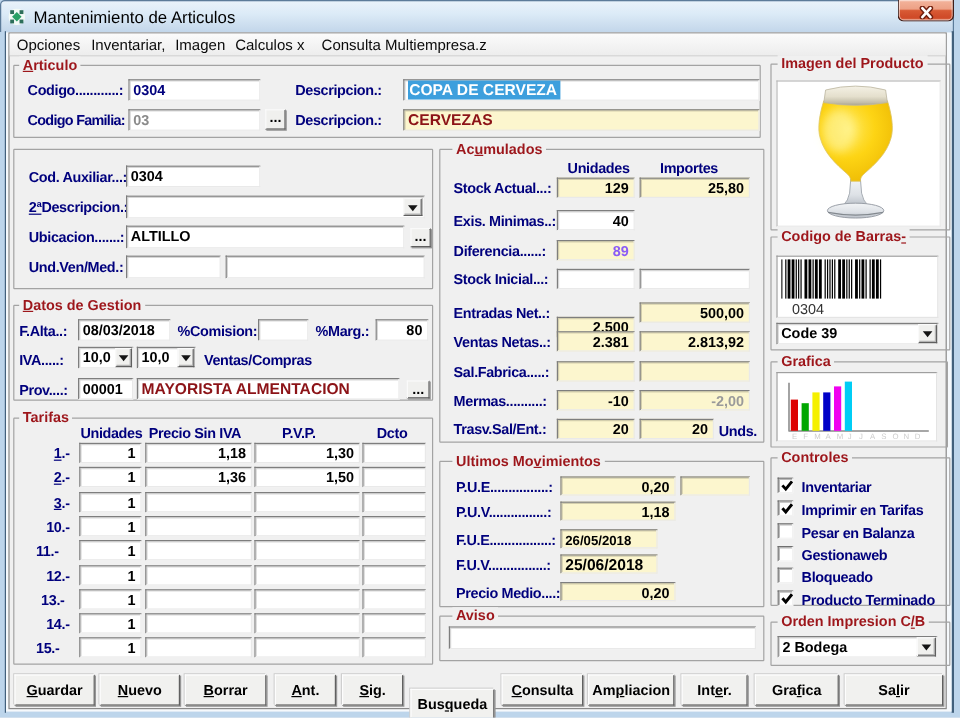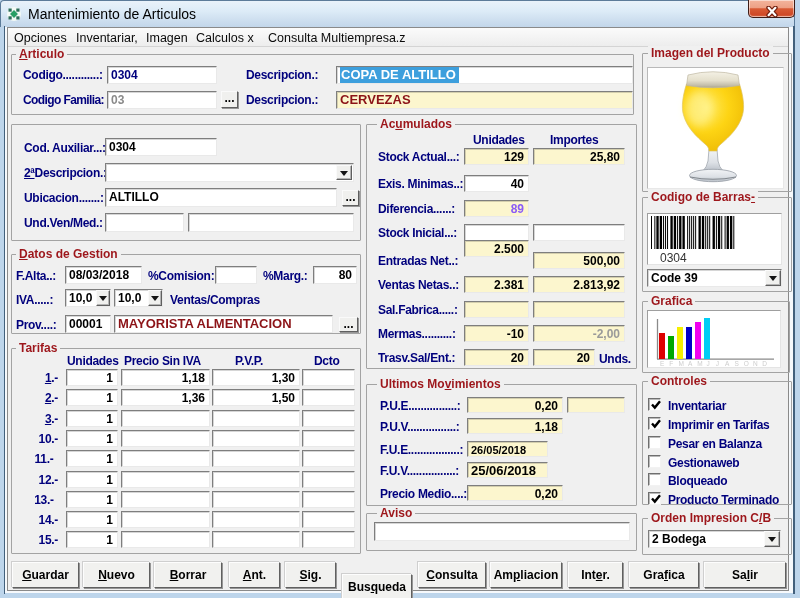--- a/index.html
+++ b/index.html
@@ -104,21 +104,21 @@
   </div>
 <div class="gb" style="left:642px;top:518px;width:150px;height:37px">
     <div class="gt" style="left:5px">Orden Impresion C<u>/</u>B</div>
   </div>
 <div class="lbl" style="left:23px;top:68px">Codigo............:</div>
 <div class="in " style="left:107px;top:66px;width:110px;height:18px"><span style="color:#00007d">0304</span></div>
 <div class="lbl" style="left:23px;top:93px;letter-spacing:-0.6px">Codigo Familia:</div>
 <div class="in " style="left:107px;top:91px;width:110px;height:18px"><span style="color:#8a8a8a;font-weight:bold">03</span></div>
 <div class="dots" style="left:221px;top:91px;width:17px;height:17px">...</div>
 <div class="lbl" style="left:246px;top:68px">Descripcion.:</div>
-<div class="in " style="left:336px;top:66px;width:297px;height:18px"><span style="background:#3d9fdd;color:#fff;font-size:13px;padding:1px 3px 2px 1px">COPA DE ALTILLO</span></div>
+<div class="in " style="left:336px;top:66px;width:297px;height:18px"><span style="background:#3d9fdd;color:#fff;font-size:13px;padding:1px 3px 2px 1px">COPA DE CERVEZA</span></div>
 <div class="lbl" style="left:246px;top:93px">Descripcion.:</div>
 <div class="in y" style="left:336px;top:91px;width:297px;height:18px"><span style="color:#8c1317;font-size:13px">CERVEZAS</span></div>
 <div class="lbl" style="left:24px;top:141px">Cod. Auxiliar...:</div>
 <div class="in " style="left:105px;top:138px;width:112px;height:18px">0304</div>
 <div class="lbl" style="left:24px;top:166px"><u>2ª</u>Descripcion.:</div>
 <div class="in " style="left:105px;top:163px;width:249px;height:19px"></div>
 <div class="da" style="left:336px;top:165px;width:16px;height:15px"></div>
 <div class="lbl" style="left:24px;top:191px">Ubicacion.......:</div>
 <div class="in " style="left:105px;top:188px;width:232px;height:19px">ALTILLO</div>
 <div class="dots" style="left:342px;top:190px;width:17px;height:16px">...</div>
@@ -158,59 +158,59 @@
 <div class="lbl" style="left:30px;top:411.6px;width:28px;text-align:right"><u>3</u>.-</div>
 <div class="in r" style="left:66px;top:409.6px;width:52px;height:17px">1</div>
 <div class="in r" style="left:121px;top:409.6px;width:89px;height:17px"></div>
 <div class="in r" style="left:212px;top:409.6px;width:88px;height:17px"></div>
 <div class="in " style="left:302px;top:409.6px;width:53px;height:17px"></div>
 <div class="lbl" style="left:30px;top:431.9px;width:28px;text-align:right">10.-</div>
 <div class="in r" style="left:66px;top:429.9px;width:52px;height:17px">1</div>
 <div class="in r" style="left:121px;top:429.9px;width:89px;height:17px"></div>
 <div class="in r" style="left:212px;top:429.9px;width:88px;height:17px"></div>
 <div class="in " style="left:302px;top:429.9px;width:53px;height:17px"></div>
-<div class="lbl" style="left:30px;top:452.2px;width:28px;text-align:center">11.-</div>
+<div class="lbl" style="left:30px;top:452.2px;width:28px;text-align:left">11.-</div>
 <div class="in r" style="left:66px;top:450.2px;width:52px;height:17px">1</div>
 <div class="in r" style="left:121px;top:450.2px;width:89px;height:17px"></div>
 <div class="in r" style="left:212px;top:450.2px;width:88px;height:17px"></div>
 <div class="in " style="left:302px;top:450.2px;width:53px;height:17px"></div>
 <div class="lbl" style="left:30px;top:472.5px;width:28px;text-align:right">12.-</div>
 <div class="in r" style="left:66px;top:470.5px;width:52px;height:17px">1</div>
 <div class="in r" style="left:121px;top:470.5px;width:89px;height:17px"></div>
 <div class="in r" style="left:212px;top:470.5px;width:88px;height:17px"></div>
 <div class="in " style="left:302px;top:470.5px;width:53px;height:17px"></div>
 <div class="lbl" style="left:30px;top:492.8px;width:28px;text-align:center">13.-</div>
 <div class="in r" style="left:66px;top:490.8px;width:52px;height:17px">1</div>
 <div class="in r" style="left:121px;top:490.8px;width:89px;height:17px"></div>
 <div class="in r" style="left:212px;top:490.8px;width:88px;height:17px"></div>
 <div class="in " style="left:302px;top:490.8px;width:53px;height:17px"></div>
 <div class="lbl" style="left:30px;top:513.1px;width:28px;text-align:right">14.-</div>
 <div class="in r" style="left:66px;top:511.1px;width:52px;height:17px">1</div>
 <div class="in r" style="left:121px;top:511.1px;width:89px;height:17px"></div>
 <div class="in r" style="left:212px;top:511.1px;width:88px;height:17px"></div>
 <div class="in " style="left:302px;top:511.1px;width:53px;height:17px"></div>
-<div class="lbl" style="left:30px;top:533.4px;width:28px;text-align:right">15.-</div>
+<div class="lbl" style="left:30px;top:533.4px;width:28px;text-align:left">15.-</div>
 <div class="in r" style="left:66px;top:531.4px;width:52px;height:17px">1</div>
 <div class="in r" style="left:121px;top:531.4px;width:89px;height:17px"></div>
 <div class="in r" style="left:212px;top:531.4px;width:88px;height:17px"></div>
 <div class="in " style="left:302px;top:531.4px;width:53px;height:17px"></div>
 <div class="lbl" style="left:473px;top:133px">Unidades</div>
 <div class="lbl" style="left:550px;top:133px">Importes</div>
 <div class="lbl" style="left:378px;top:150px">Stock Actual...:</div>
 <div class="in y r" style="left:464px;top:148px;width:65px;height:17px">129</div>
 <div class="in y r" style="left:533px;top:148px;width:92px;height:17px">25,80</div>
 <div class="lbl" style="left:378px;top:177px">Exis. Minimas..:</div>
 <div class="in  r" style="left:464px;top:175px;width:65px;height:17px">40</div>
 <div class="lbl" style="left:378px;top:202px">Diferencia......:</div>
 <div class="in y r" style="left:464px;top:200px;width:65px;height:17px"><span style="color:#8b5cf6">89</span></div>
 <div class="lbl" style="left:378px;top:226px">Stock Inicial...:</div>
 <div class="in  r" style="left:464px;top:224px;width:65px;height:17px"></div>
 <div class="in  r" style="left:533px;top:224px;width:92px;height:17px"></div>
 <div class="lbl" style="left:378px;top:254px">Entradas Net..:</div>
-<div class="in y r" style="left:464px;top:240px;width:65px;height:17px">2.500</div>
+<div class="in y r" style="left:464px;top:264px;width:65px;height:17px">2.500</div>
 <div class="in y r" style="left:533px;top:252px;width:92px;height:17px">500,00</div>
 <div class="lbl" style="left:378px;top:278px">Ventas Netas..:</div>
 <div class="in y r" style="left:464px;top:276px;width:65px;height:17px">2.381</div>
 <div class="in y r" style="left:533px;top:276px;width:92px;height:17px">2.813,92</div>
 <div class="lbl" style="left:378px;top:303px">Sal.Fabrica.....:</div>
 <div class="in y r" style="left:464px;top:301px;width:65px;height:17px"></div>
 <div class="in y r" style="left:533px;top:301px;width:92px;height:17px"></div>
 <div class="lbl" style="left:378px;top:327px">Mermas..........:</div>
 <div class="in y r" style="left:464px;top:325px;width:65px;height:17px">-10</div>
 <div class="in y r" style="left:533px;top:325px;width:92px;height:17px"><span style="color:#9a9a9a">-2,00</span></div>

